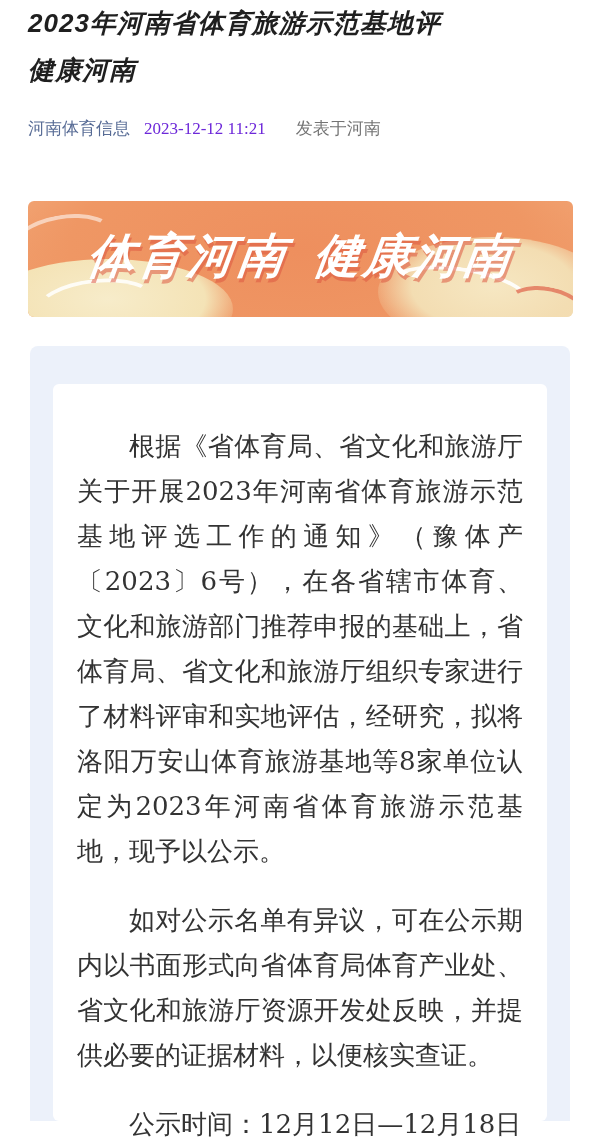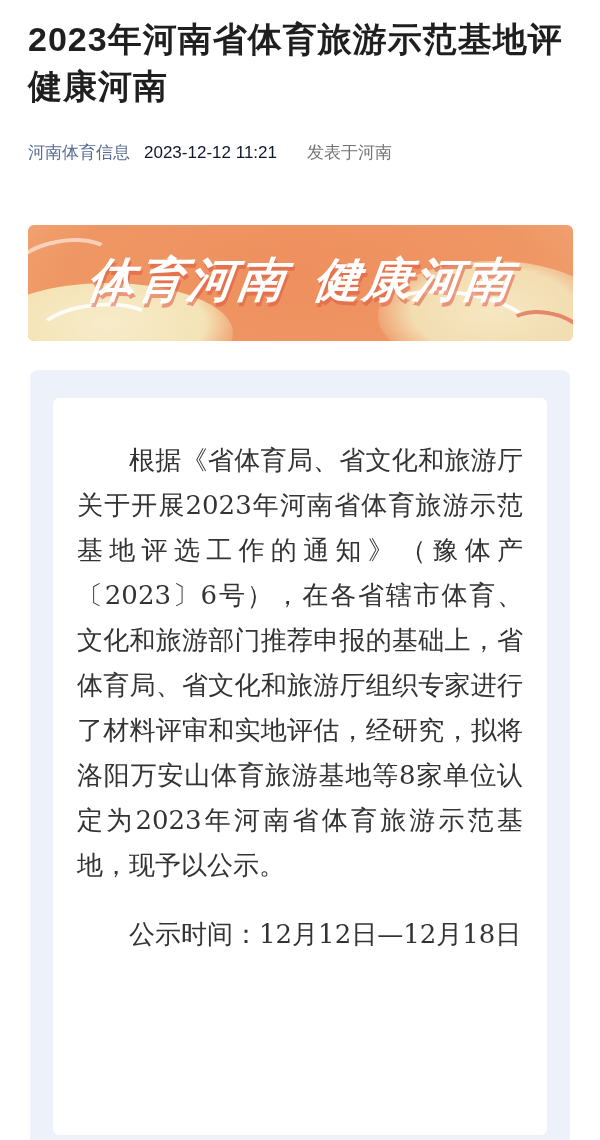--- a/index.html
+++ b/index.html
@@ -6,39 +6,40 @@
   html, body {
     width: 600px; height: 1140px;
     background: #ffffff;
     overflow: hidden;
     font-family: "Liberation Sans", sans-serif;
   }
   .article { padding: 0 28px; }
 
   
   .title {
-    margin-top: 16px;
-    font-size: 34px;
+    margin-top: 0;
+    font-size: 26px;
     line-height: 47px;
     font-weight: 700;
     color: #1f1f1f;
     letter-spacing: 1px;
+    font-style: italic;
   }
   .title span { display: block; }
 
   
   .meta {
-    margin-top: 33px;
+    margin-top: 25px;
     font-size: 17px;
     line-height: 20px;
     display: flex;
     align-items: center;
   }
   .account-name { color: #576b95; cursor: pointer; }
-  .publish-time { color: #0f172a; margin-left: 14px; }
+  .publish-time { color: #6d28d9; margin-left: 14px; font-family: Liberation Serif, serif; }
   .publish-location { color: #737373; margin-left: 30px; }
 
   
   .banner {
     position: relative;
     margin-top: 62px;
     width: 545px;
     height: 116px;
     border-radius: 6px;
     overflow: hidden;
@@ -85,21 +86,21 @@
     text-shadow: 2px 4px 0 rgba(220,88,66,0.55);
   }
 
   
   .notice-outer {
     margin: 29px 0 0 2px;
     width: 540px;
     height: 775px;
     background: #ecf1fa;
     border-radius: 8px 8px 0 0;
-    padding: 28px 23px 0 23px;
+    padding: 38px 23px 0 23px;
   }
   .notice-inner {
     width: 494px;
     height: 737px;
     background: #ffffff;
     border-radius: 6px;
     padding: 40px 24px 0 24px;
   }
   .notice-inner p {
     font-family: "DejaVu Serif", "Liberation Serif", serif;
@@ -133,17 +134,18 @@
     <div class="swirl swirl-left"></div>
     <div class="swirl swirl-left-2"></div>
     <div class="swirl swirl-right"></div>
     <div class="swirl swirl-corner-red"></div>
     <div class="banner-slogan">体育河南 健康河南</div>
   </div>
 
   <div class="notice-outer">
     <div class="notice-inner">
       <p>根据《省体育局、省文化和旅游厅关于开展2023年河南省体育旅游示范基地评选工作的通知》（豫体产〔2023〕6号），在各省辖市体育、文化和旅游部门推荐申报的基础上，省体育局、省文化和旅游厅组织专家进行了材料评审和实地评估，经研究，拟将洛阳万安山体育旅游基地等8家单位认定为2023年河南省体育旅游示范基地，现予以公示。</p>
+      <p>如对公示名单有异议，可在公示期内以书面形式向省体育局体育产业处、省文化和旅游厅资源开发处反映，并提供必要的证据材料，以便核实查证。</p>
       <p>公示时间：12月12日—12月18日</p>
     </div>
   </div>
 
 </div>
 
 </body></html>

